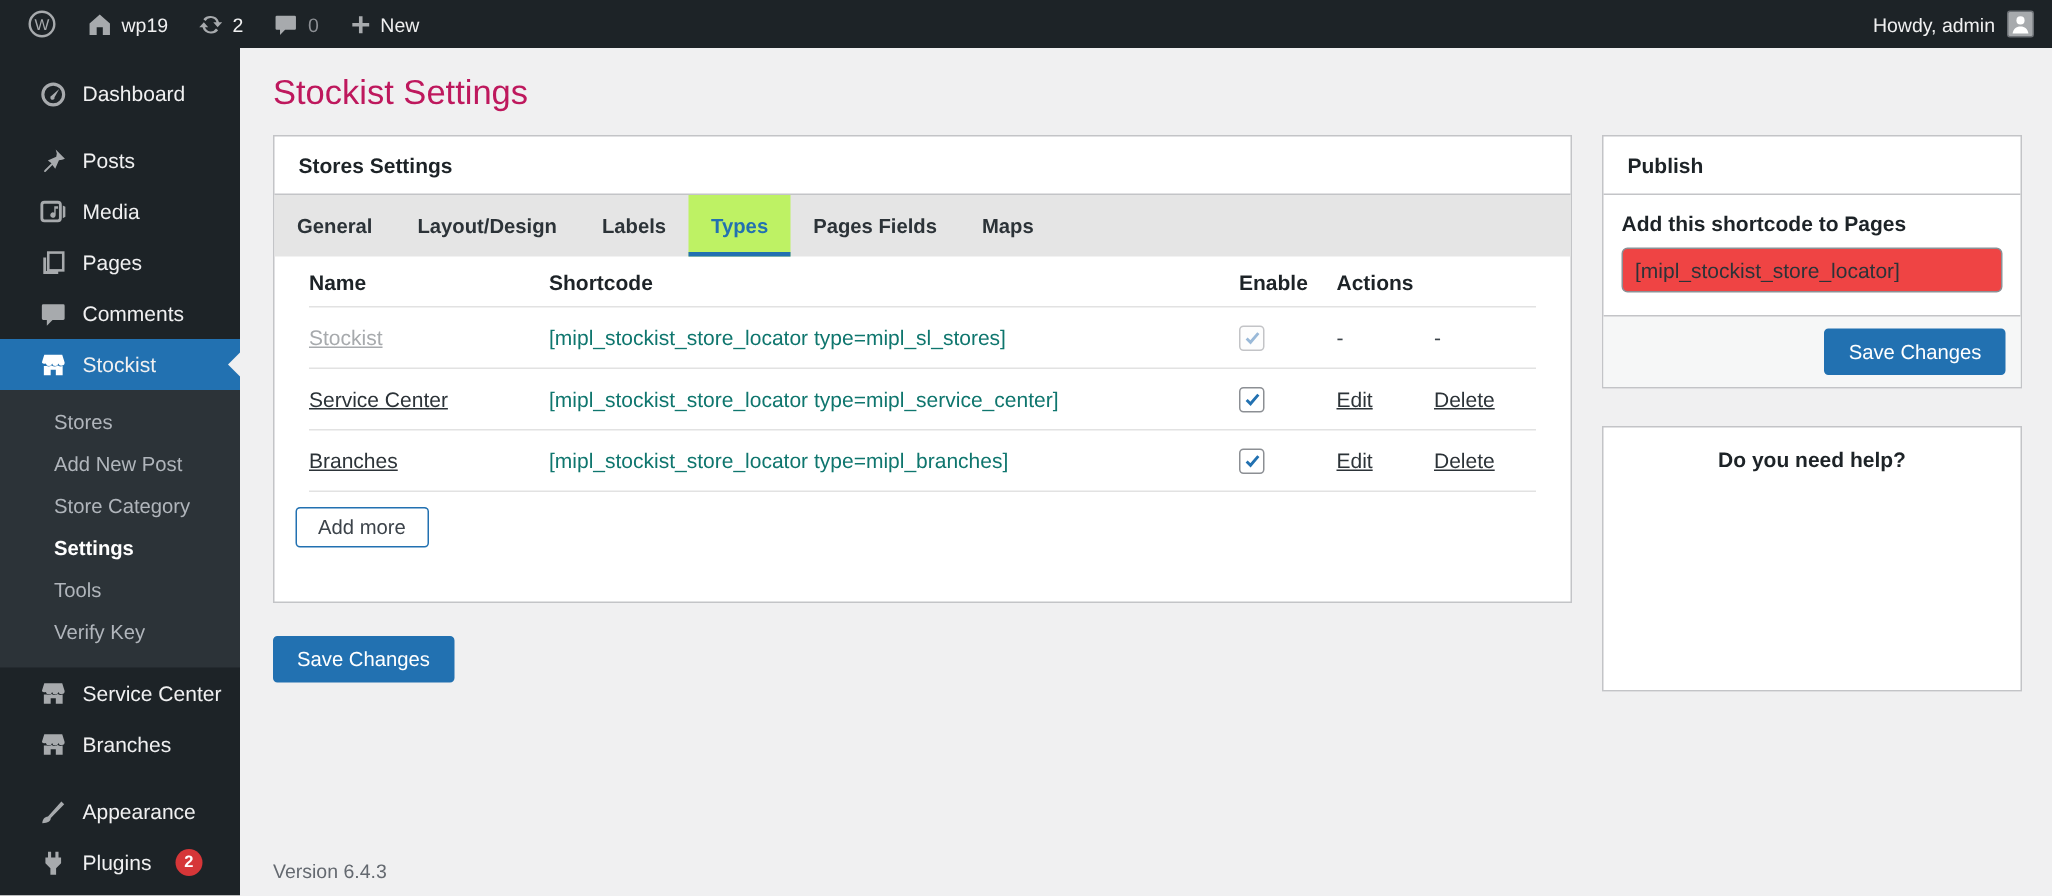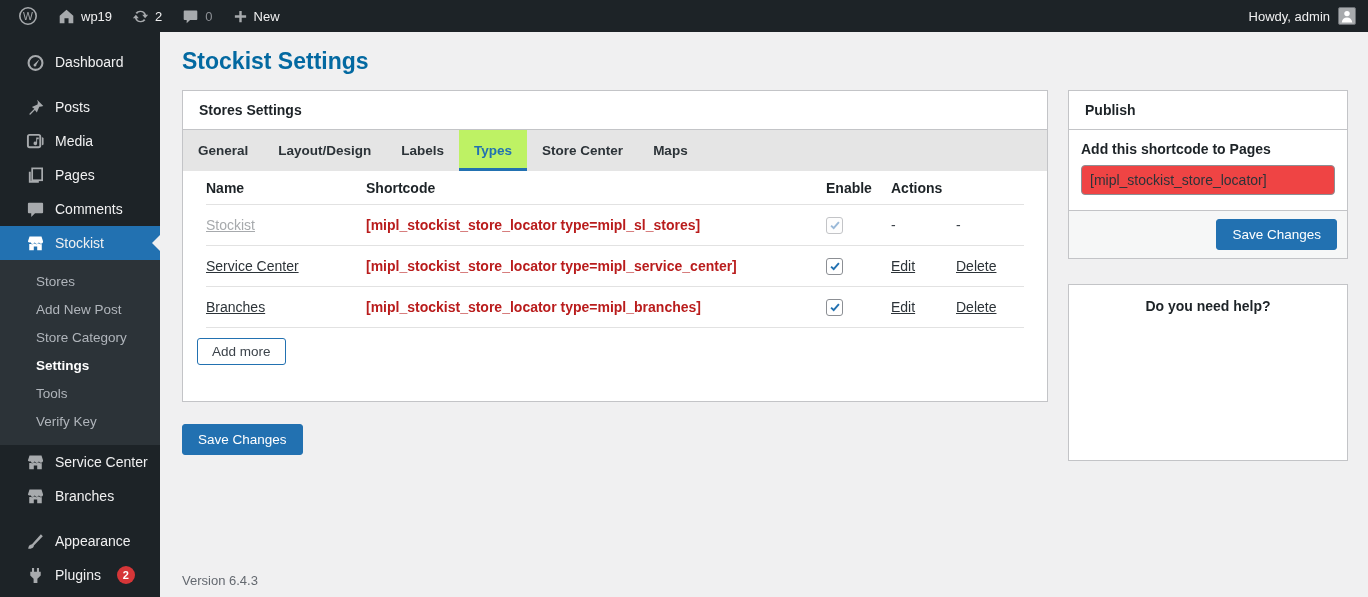--- a/index.html
+++ b/index.html
@@ -53,21 +53,21 @@
   }
   .submenu-item.current { color:#ffffff; font-weight:bold; }
   .badge {
     display:inline-flex; align-items:center; justify-content:center;
     min-width:18px; height:18px; padding:0 4px; margin-left:6px;
     background:#d63638; color:#fff; border-radius:9px; font-size:11px; font-weight:bold;
   }
 
   
   .content { flex:1; background:#f0f0f1; position:relative; padding:0 20px 0 22px; }
-  h1.page-title { font-size:23px; font-weight:700; color:#0369a1; margin:16px 0 15px; }
+  h1.page-title { font-size:23px; font-weight:400; color:#be185d; margin:16px 0 15px; }
   .columns { display:flex; gap:20px; align-items:flex-start; }
   .left-col { width:866px; flex:0 0 866px; }
   .right-col { width:280px; flex:0 0 280px; }
 
   .postbox { background:#fff; border:1px solid #c3c4c7; }
   .box-header {
     padding:11px 16px; font-size:14px; font-weight:bold; color:#1d2327;
     border-bottom:1px solid #c3c4c7;
   }
 
@@ -81,21 +81,21 @@
 
   
   .types-table { padding:0 23px; font-size:14px; }
   .t-row {
     display:grid; grid-template-columns:160px 460px 65px 65px 1fr;
     align-items:center; min-height:41px; border-bottom:1px solid #e2e2e2;
   }
   .t-row.t-head { min-height:34px; font-weight:bold; color:#1d2327; }
   .row-link { color:#2c3338; text-decoration:underline; cursor:pointer; }
   .row-link.muted { color:#a7aaad; }
-  .shortcode-text { color:#b91c1c;font-weight:bold; }
+  .shortcode-text { color:#0f766e; }
   .cb {
     width:17px; height:17px; background:#fff; border:1px solid #8c8f94;
     border-radius:3px; display:flex; align-items:center; justify-content:center;
     color:#2271b1; cursor:pointer;
   }
   .cb.disabled { border-color:#c3c4c7; color:#9ab9d8; cursor:default; background:#fdfdfd; }
   .dash { color:#3c434a; }
 
   .add-more-wrap { padding:10px 14px 36px; }
   .btn-secondary {
@@ -305,21 +305,21 @@
 
       <div class="left-col">
         <div class="postbox">
           <div class="box-header">Stores Settings</div>
 
           <div class="tabbar">
             <div class="tab">General</div>
             <div class="tab">Layout/Design</div>
             <div class="tab">Labels</div>
             <div class="tab active">Types</div>
-            <div class="tab">Store Center</div>
+            <div class="tab">Pages Fields</div>
             <div class="tab">Maps</div>
           </div>
 
           <div class="types-table">
             <div class="t-row t-head">
               <div>Name</div>
               <div>Shortcode</div>
               <div>Enable</div>
               <div>Actions</div>
               <div></div>

